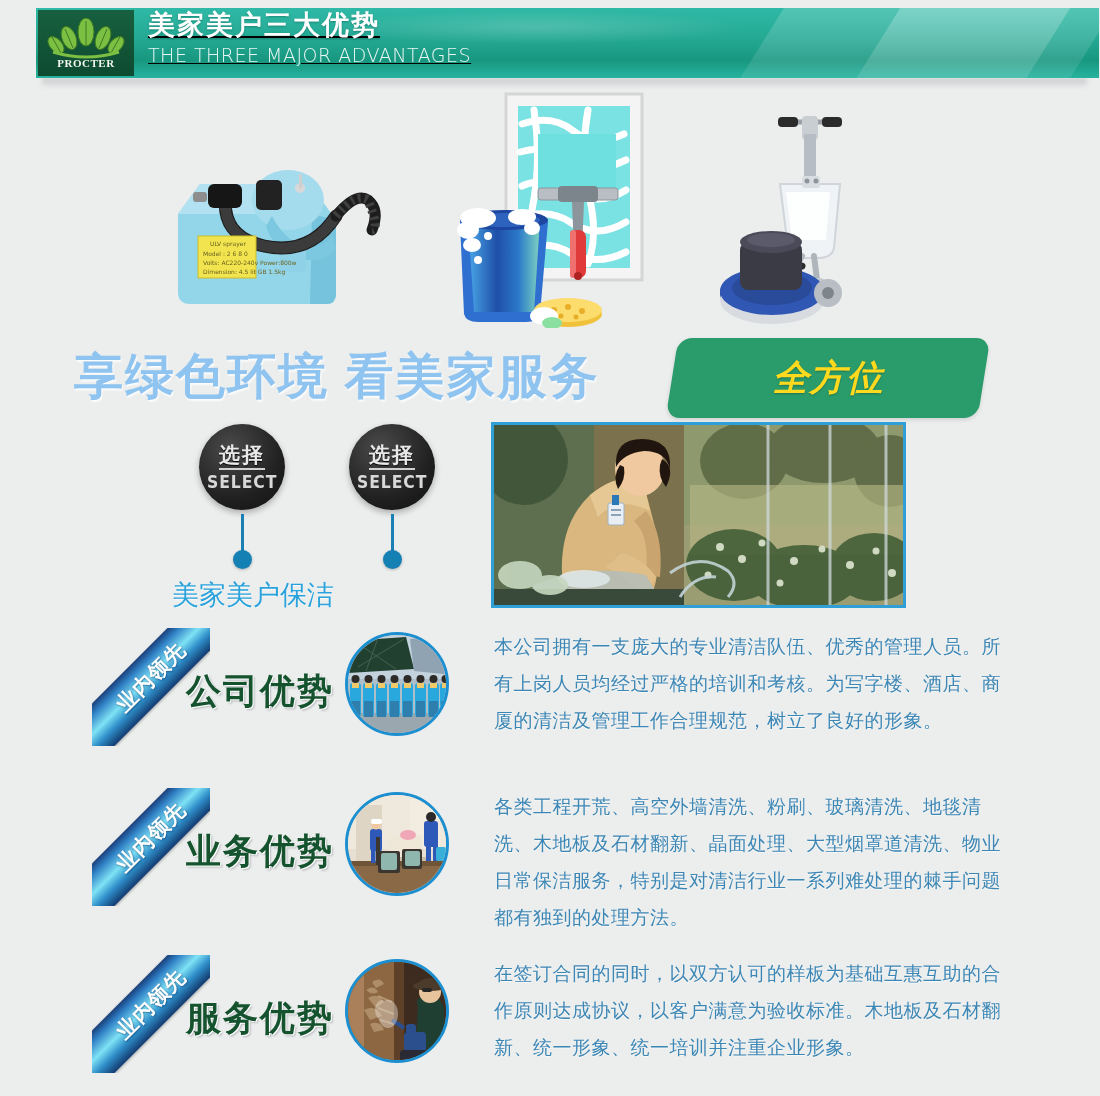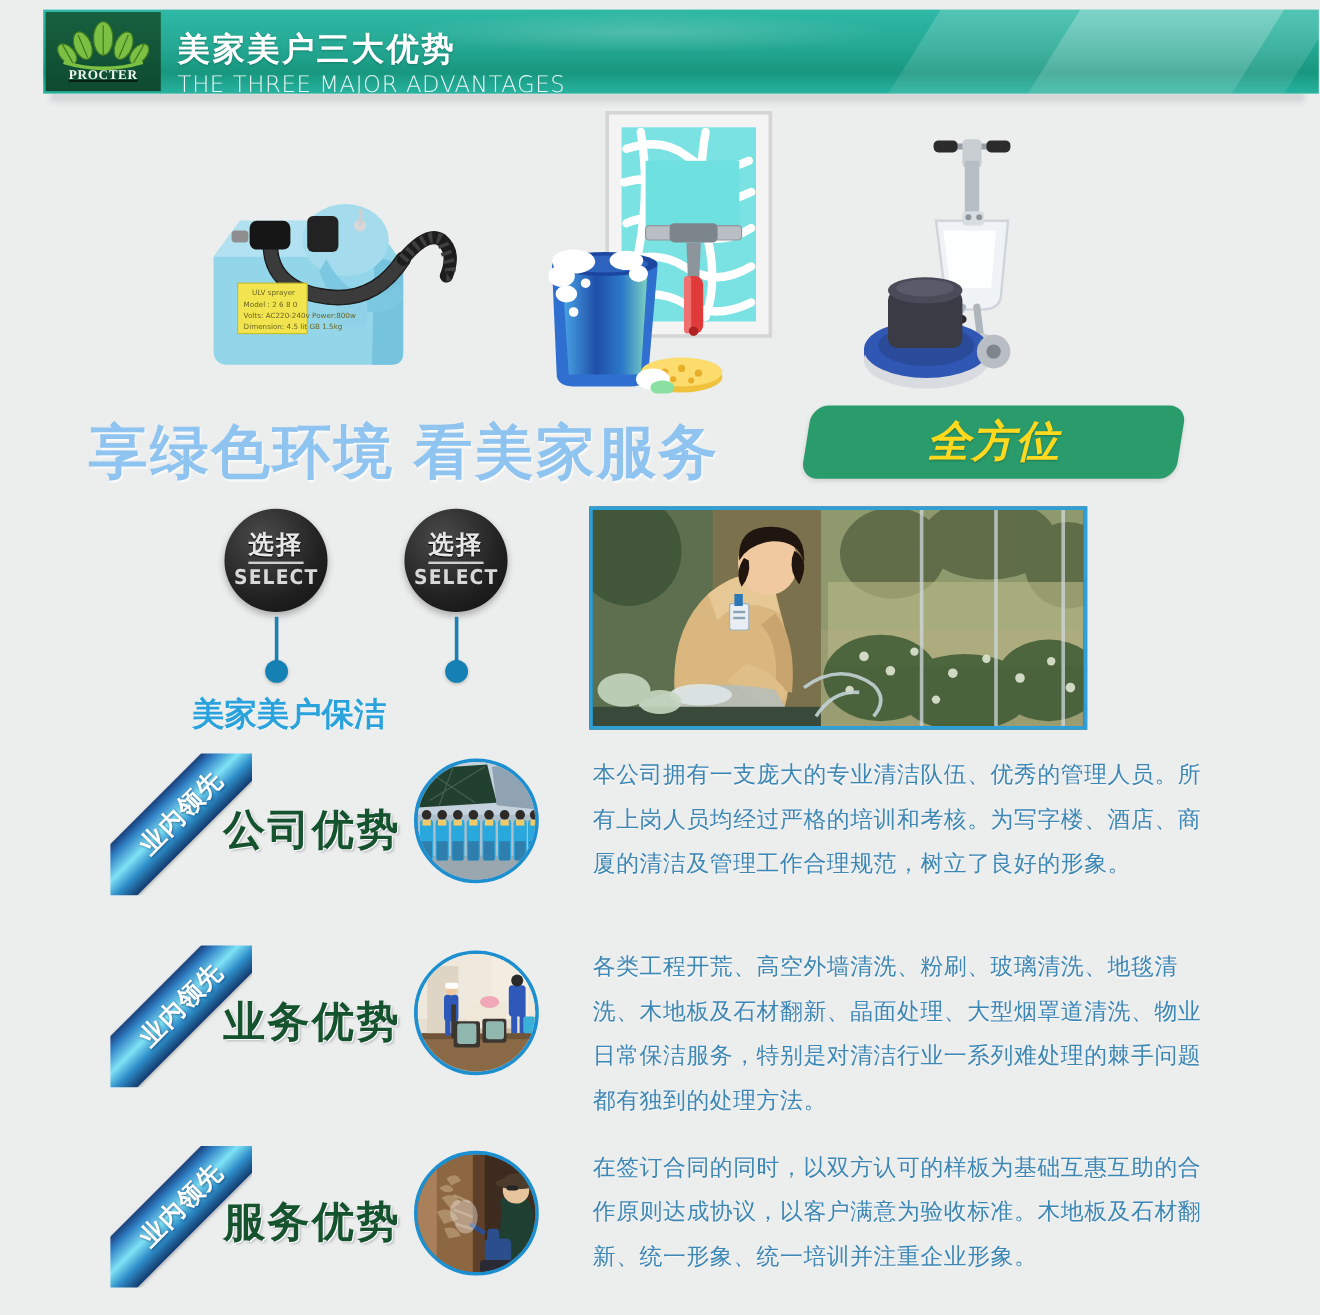--- a/index.html
+++ b/index.html
@@ -34,28 +34,28 @@
     transform: skewX(-32deg);
   }
   .hdr-glow {
     position: absolute; left: 290px; top: 2px; width: 420px; height: 34px;
     background: radial-gradient(ellipse at center, rgba(255,255,255,.18), rgba(255,255,255,0) 70%);
     border-radius: 50%;
   }
   .logo-box {
     position: absolute; left: 2px; top: 2px; width: 96px; height: 66px;
     background: linear-gradient(to bottom, #17603f, #0e4b30);
-    display: flex; flex-direction: column; align-items: center; justify-content: center; text-decoration: underline;
+    display: flex; flex-direction: column; align-items: center; justify-content: center;
   }
   .logo-leaves { width: 78px; height: 42px; display:block; }
   .logo-text {
     color: #f2f7ee; font-size: 11px; font-weight: bold; letter-spacing: .5px;
     font-family: "Liberation Serif", serif; margin-top: -3px;
   }
-  .hdr-titles { position: absolute; left: 112px; top: 16px; }
+  .hdr-titles { position: absolute; left: 112px; top: 0; text-decoration: underline; }
   .hdr-cn {
     color: #ffffff; font-size: 27px; font-weight: bold; letter-spacing: 2px;
     text-shadow: 0 1px 2px rgba(0,60,50,.35); line-height: 34px;
   }
   .hdr-en {
     color: #e9f7f4; font-size: 19px; letter-spacing: .5px; line-height: 26px;
     font-weight: 300; font-family: "DejaVu Sans", sans-serif; text-align: center;
   }
 
   
@@ -70,39 +70,39 @@
 
   
   .headline {
     position: absolute; left: 62px; top: 344px;
     font-size: 49px; font-weight: bold; color: #8fc4f0; letter-spacing: 2px;
     text-shadow: 1px 2px 2px rgba(255,255,255,.85);
     white-space: nowrap;
     margin-left: 12px;
   }
   .badge {
-    position: absolute; left: 672px; top: 338px; width: 312px; height: 61px;
+    position: absolute; left: 672px; top: 338px; width: 312px; height: 80px;
   }
   .badge-shape {
     position: absolute; inset: 0;
     background: #2a9c6c;
     border-radius: 14px 14px 14px 14px;
     transform: skewX(-9deg);
     box-shadow: 0 2px 4px rgba(0,0,0,.12);
   }
   .badge-text {
     position: absolute; left: 0; top: 0; width: 100%; height: 100%;
     display: flex; align-items: center; justify-content: center;
     font-size: 36px; font-weight: bold; letter-spacing: 1px;
   }
   .badge-y { color: #ffd91e; font-style: italic; text-shadow: 0 1px 2px rgba(0,0,0,.25); }
   .badge-w { color: #ffffff; font-style: italic; font-size: 33px; text-shadow: 0 1px 2px rgba(0,0,0,.25); }
 
   
-  .sel-group { position: absolute; left: 4px; top: 424px; width: 480px; height: 190px; }
+  .sel-group { position: absolute; left: 16px; top: 424px; width: 480px; height: 190px; }
   .sel-item { position: absolute; width: 140px; }
   .sel-circle {
     width: 86px; height: 86px; border-radius: 50%;
     background: radial-gradient(circle at 36% 28%, #4a4a4a, #202020 62%, #111 100%);
     box-shadow: 0 3px 6px rgba(0,0,0,.28);
     display: flex; flex-direction: column; align-items: center; justify-content: center;
     margin: 0 auto;
   }
   .sel-cn {
     color: #e8e8e8; font-size: 21px; font-weight: bold; letter-spacing: 2px;
@@ -114,21 +114,21 @@
     line-height: 20px; margin-top: 2px; font-family: "DejaVu Sans", sans-serif;
     transform: scaleX(.92);
   }
   .pin-line { width: 3px; height: 38px; background: #1b81b5; margin: 4px auto 0; }
   .pin-dot {
     width: 19px; height: 19px; border-radius: 50%; background: #1480b4;
     margin: -2px auto 0; box-shadow: 0 1px 3px rgba(0,0,0,.25);
   }
   .sel-label {
     text-align: center; margin-top: 8px;
-    font-size: 27px; font-weight: bold; color: #2aa3dc;
+    font-size: 27px; font-weight: normal; color: #2aa3dc;
     text-shadow: 0 1px 1px rgba(255,255,255,.8);
     white-space: nowrap;
   }
 
   
   .worker-photo {
     position: absolute; left: 491px; top: 422px; width: 415px; height: 186px;
     border: 3px solid #2f9fd8; background: #3a5a44; overflow: hidden;
   }
 

